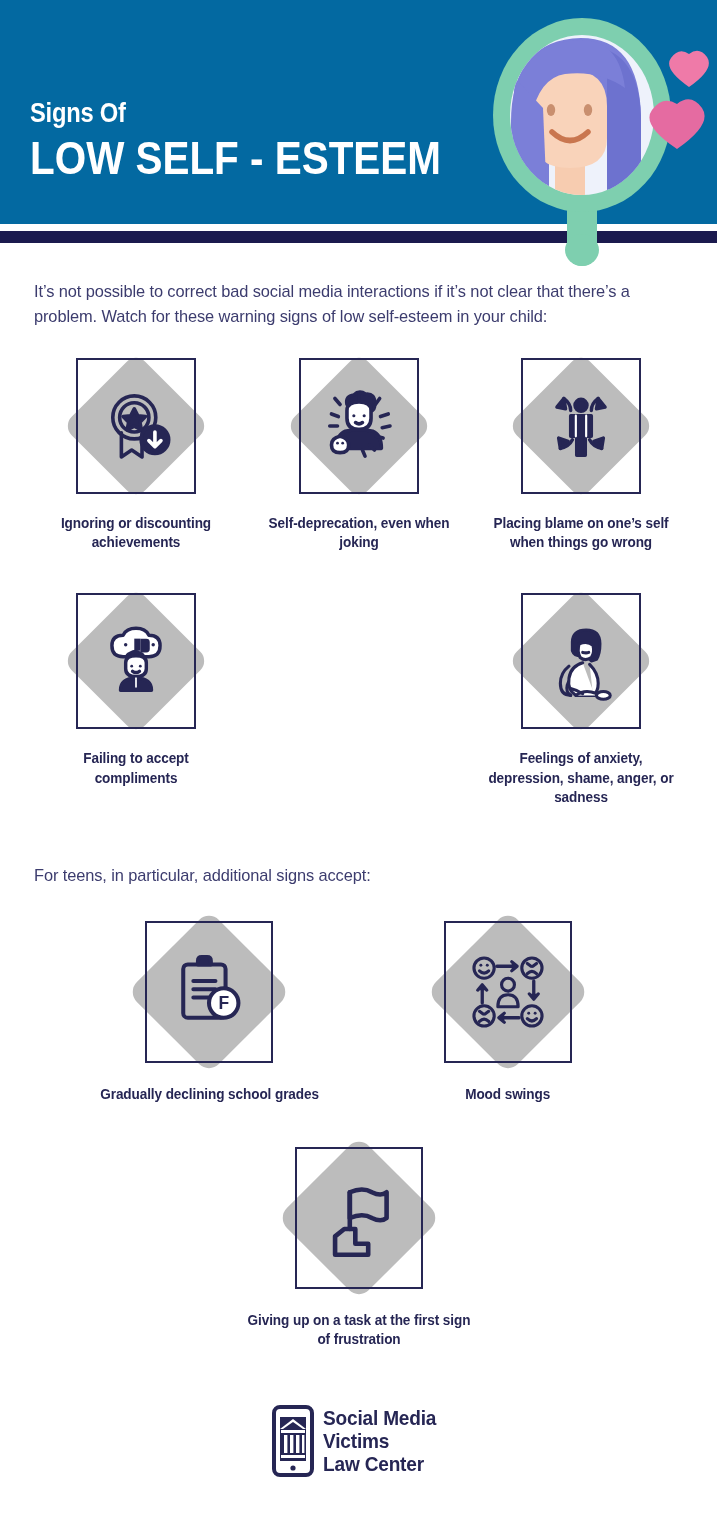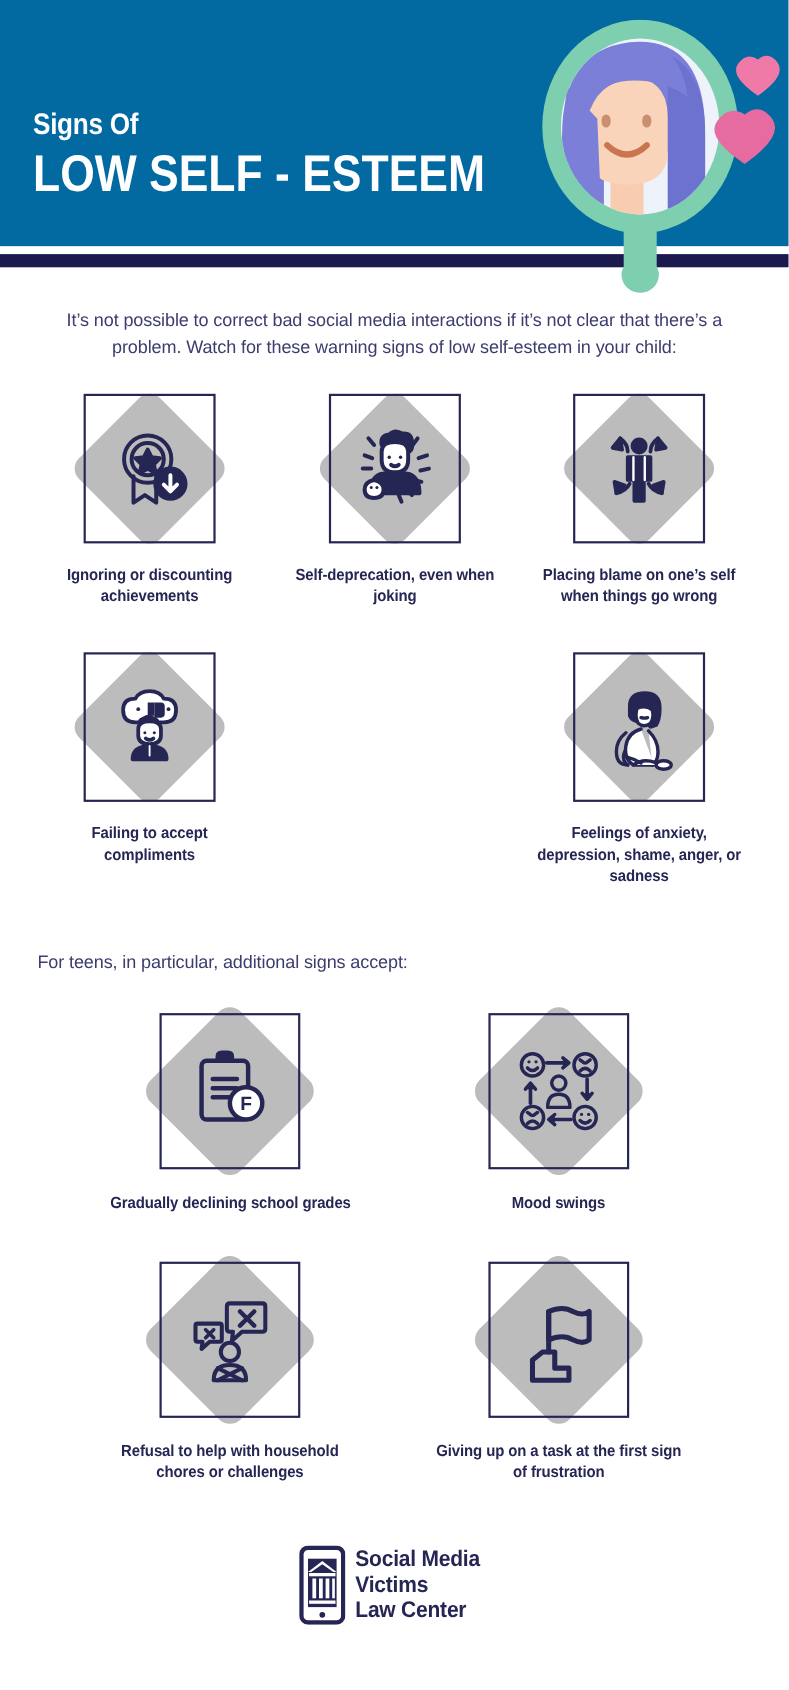--- a/index.html
+++ b/index.html
@@ -81,21 +81,20 @@
   }
 
   
   .intro {
     margin: 36px 34px 0 34px;
     color: #3c3c6e;
     font-size: 16.4px;
     line-height: 1.52;
     font-family: "Liberation Sans", sans-serif;
     letter-spacing: -0.1px;
-    text-align: center;
   }
   .teens-line {
     margin: 0 34px;
     color: #3c3c6e;
     font-size: 16.4px;
     line-height: 1.5;
     letter-spacing: -0.1px;
   }
 
   
@@ -431,41 +430,20 @@
           <path d="M17 48 l5-6 5 6" fill="#262654"></path>
         </g>
       </svg>
     </div>
     <div class="caption">Mood swings</div>
   </div>
 </div>
 
 <div class="grid2" style="margin-top:34px;">
 
-  <div class="cell">
-    <div class="icon-stage">
-      <div class="diamond"></div>
-      <div class="icon-frame"></div>
-      <svg class="icon-svg" viewBox="0 0 100 100">
-        <g stroke="#262654" stroke-width="4" fill="none" stroke-linecap="round" stroke-linejoin="round">
-
-          <path d="M50 14 h32 q3 0 3 3 v22 q0 3-3 3 H62 l-10 9 1-9 h-3 q-3 0-3-3 V17 q0-3 3-3 Z"></path>
-          <path d="M60 22 l14 14 M74 22 l-14 14" stroke-width="4.4"></path>
-
-          <path d="M18 34 h22 q2 0 2 2 v14 q0 2-2 2 H30 l-8 7 1-7 h-5 q-2 0-2-2 V36 q0-2 2-2 Z"></path>
-          <path d="M26 40 l8 8 M34 40 l-8 8" stroke-width="3.6"></path>
-
-          <circle cx="50" cy="62" r="9"></circle>
-          <path d="M34 90 q0-15 16-15 q16 0 16 15 Z"></path>
-          <path d="M38 78 l24 12 M62 78 l-24 12" stroke-width="4"></path>
-        </g>
-      </svg>
-    </div>
-    <div class="caption">Refusal to help with household chores or challenges</div>
-  </div>
 
   <div class="cell">
     <div class="icon-stage">
       <div class="diamond"></div>
       <div class="icon-frame"></div>
       <svg class="icon-svg" viewBox="0 0 100 100">
         <g stroke="#262654" stroke-width="5" fill="none" stroke-linecap="round" stroke-linejoin="round">
           <path d="M40 22 q14-6 24 0 q10 5 16 0 v28 q-6 5-16 0 q-10-6-24 0 Z"></path>
           <path d="M40 22 v40"></path>
           <path d="M34 62 h12 v16 h14 v12 H24 V70 Z"></path>

